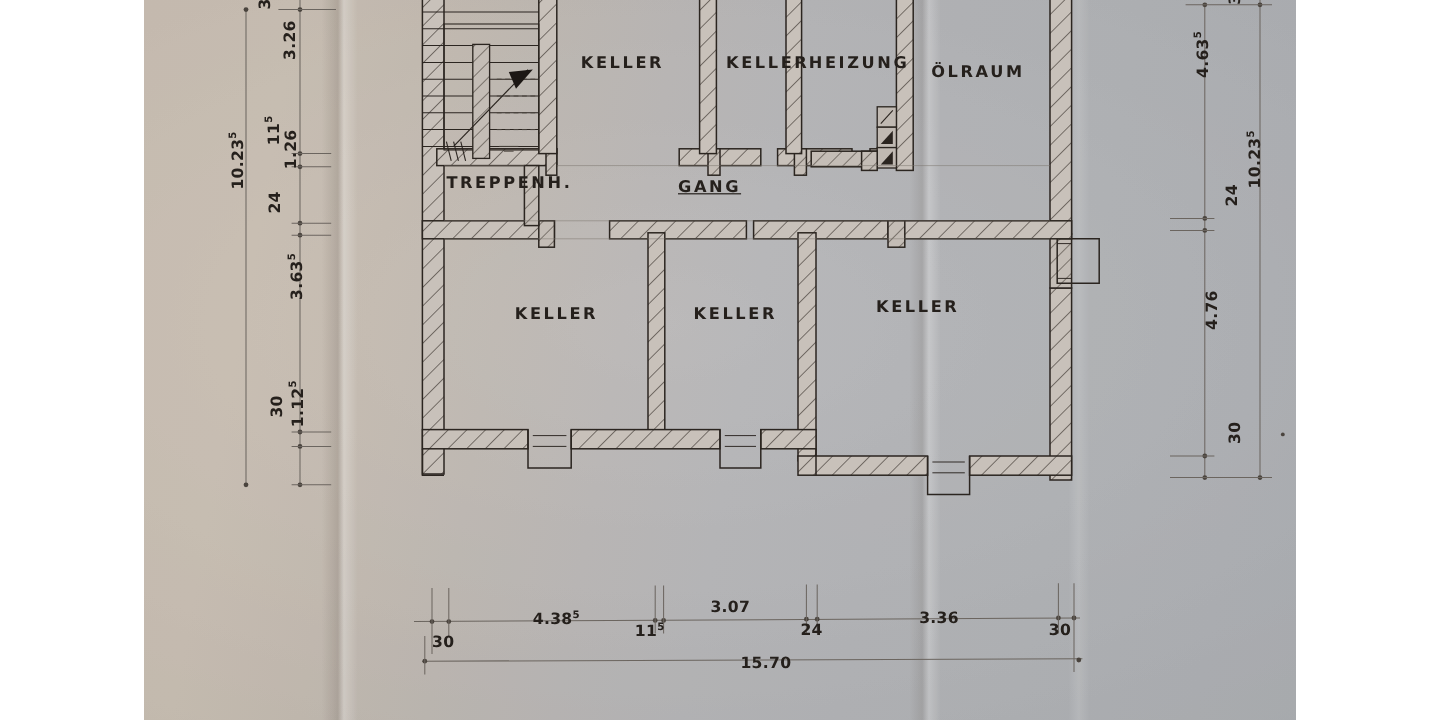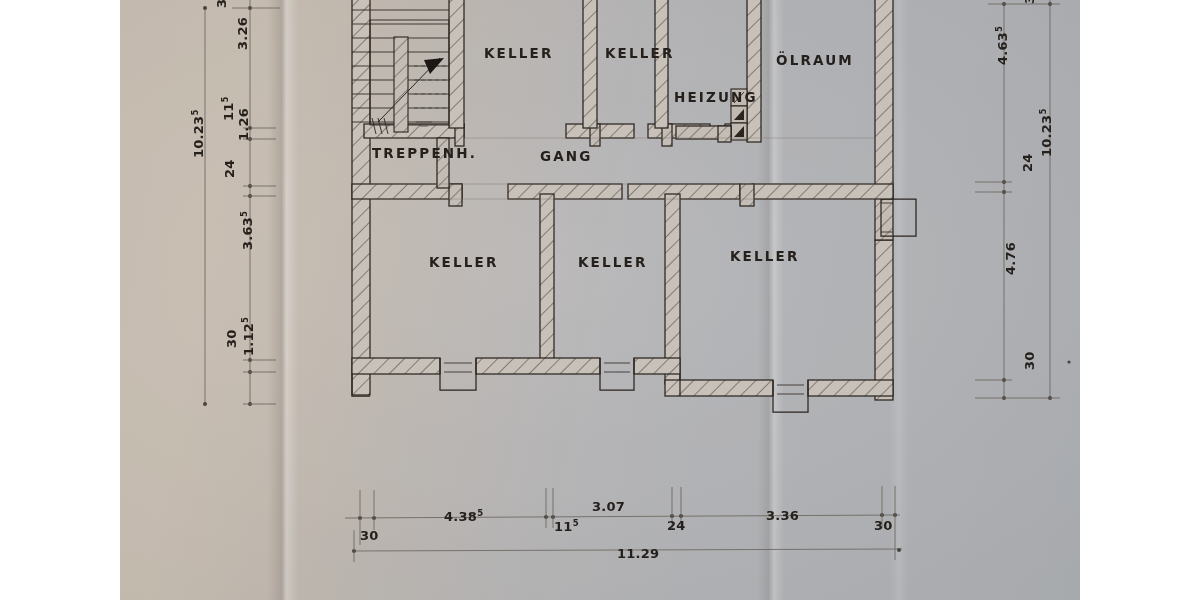--- a/index.html
+++ b/index.html
@@ -301,23 +301,23 @@
       </g>
 
       <circle cx="1069" cy="362" r="1.6" fill="#4a443e" stroke="none"></circle>
     </g>
   </svg>
 
   <div>
     <div class="lbl room" style="left:372px;top:145px;">TREPPENH.</div>
     <div class="lbl room" style="left:484px;top:45px;">KELLER</div>
     <div class="lbl room" style="left:605px;top:45px;">KELLER</div>
-    <div class="lbl room" style="left:674px;top:45px;margin-top:44px;">HEIZUNG</div>
+    <div class="lbl room" style="left:674px;top:45px;">HEIZUNG</div>
     <div class="lbl room" style="left:776px;top:52px;">ÖLRAUM</div>
-    <div class="lbl room" style="left:540px;top:148px;">GANG</div>
+    <div class="lbl room" style="left:565px;top:148px;text-decoration:underline;">GANG</div>
     <div class="lbl room" style="left:429px;top:254px;">KELLER</div>
     <div class="lbl room" style="left:578px;top:254px;">KELLER</div>
     <div class="lbl room" style="left:730px;top:248px;">KELLER</div>
   </div>
 
   <div id="dim-left">
       <div class="lbl dim rot-l" style="left: 214px; top: 8px;"><span>30</span></div>
       <div class="lbl dim rot-l" style="left: 235px; top: 50px;"><span>3.26</span></div>
       <div class="lbl dim rot-l" style="left: 220px; top: 121px;"><span>11</span><span class="sup">5</span></div>
       <div class="lbl dim rot-l" style="left: 236px; top: 141px;"><span>1.26</span></div>
@@ -331,21 +331,21 @@
       <div class="lbl dim rot-l" style="left: 1022px; top: 4px;"><span>30</span></div>
       <div class="lbl dim rot-l" style="left: 994px; top: 65px;"><span>4.63</span><span class="sup">5</span></div>
       <div class="lbl dim rot-l" style="left: 1038px; top: 157px;"><span>10.23</span><span class="sup">5</span></div>
       <div class="lbl dim rot-l" style="left: 1020px; top: 172px;"><span>24</span></div>
       <div class="lbl dim rot-l" style="left: 1003px; top: 275px;"><span>4.76</span></div>
       <div class="lbl dim rot-l" style="left: 1022px; top: 370px;"><span>30</span></div>
     </div>
   <div id="dim-bottom">
       <div class="lbl dim" style="left: 360px; top: 528px;"><span>30</span></div>
       <div class="lbl dim" style="left: 444px; top: 508px;"><span>4.38</span><span class="sup">5</span></div>
-      <div class="lbl dim" style="left: 554px; top: 518px;"><span>11</span><span class="sup">5</span></div>
+      <div class="lbl dim" style="left: 529px; top: 518px;"><span>11</span><span class="sup">5</span></div>
       <div class="lbl dim" style="left: 592px; top: 499px;"><span>3.07</span></div>
       <div class="lbl dim" style="left: 667px; top: 518px;"><span>24</span></div>
       <div class="lbl dim" style="left: 766px; top: 508px;"><span>3.36</span></div>
       <div class="lbl dim" style="left: 874px; top: 518px;"><span>30</span></div>
-      <div class="lbl dim" style="left: 617px; top: 546px;"><span>11.29</span></div>
+      <div class="lbl dim" style="left: 617px; top: 546px;"><span>15.70</span></div>
     </div>
 
 </div>
 
 </body></html>

